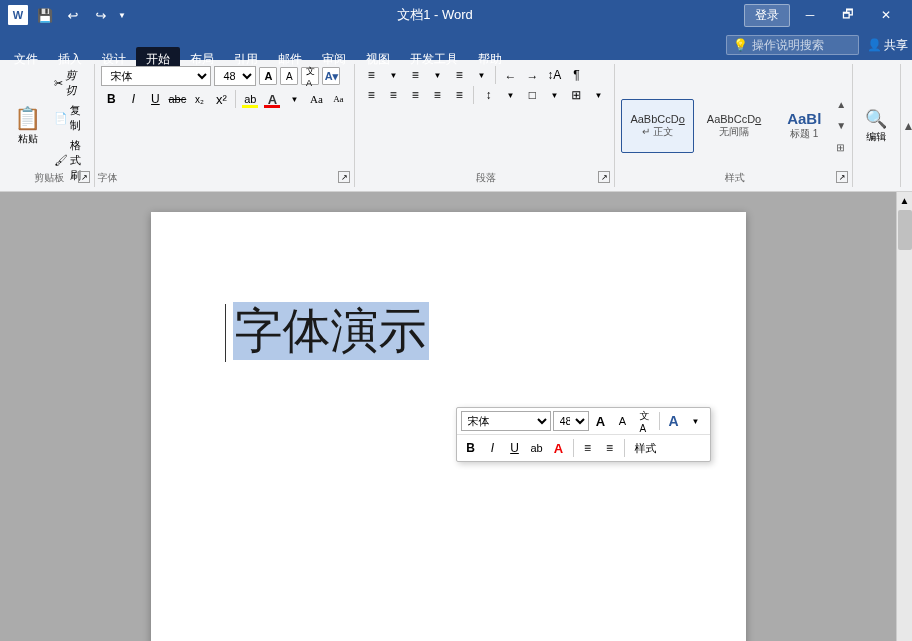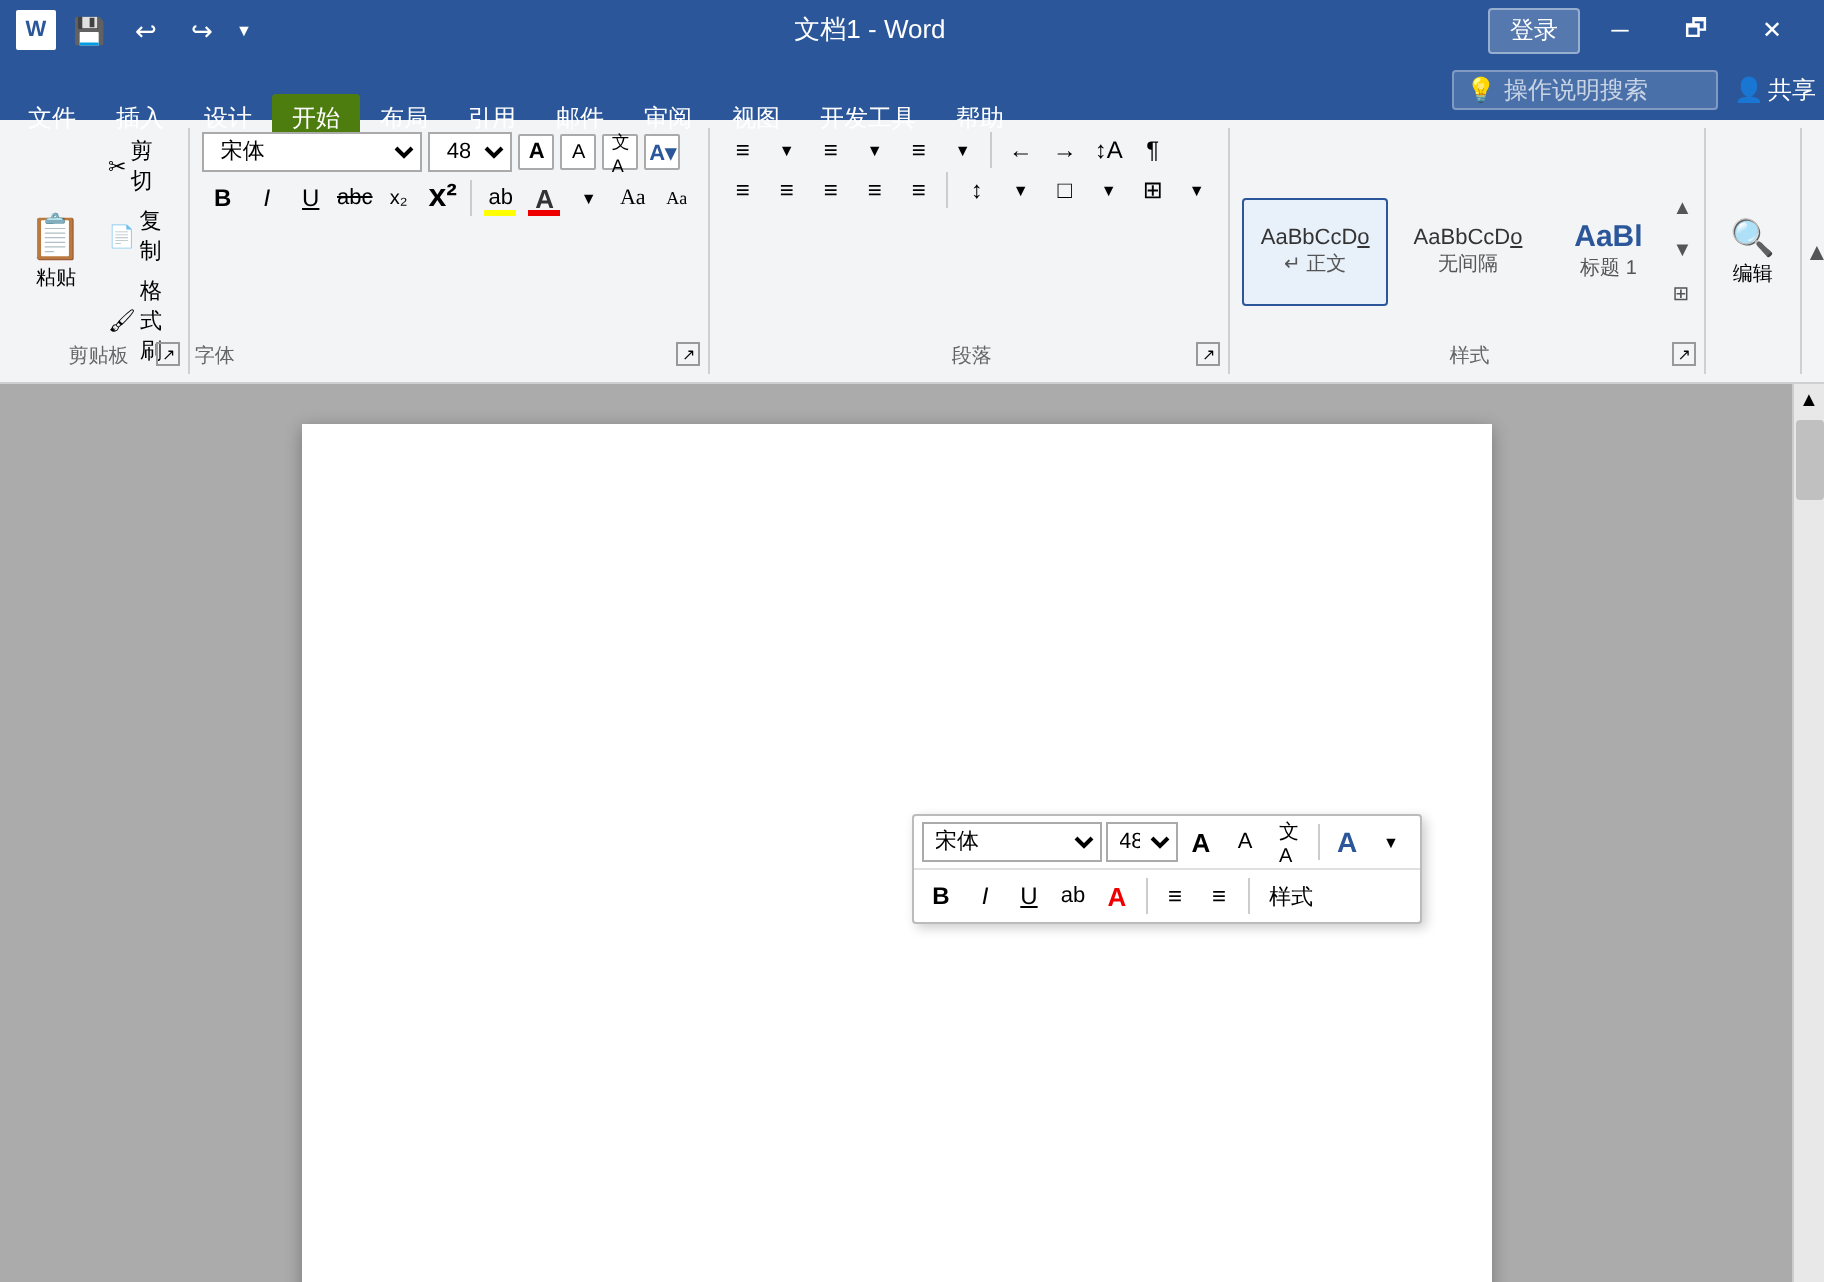--- a/index.html
+++ b/index.html
@@ -23,21 +23,21 @@
 
     
     #menu-bar {
       display: flex; align-items: center;
       background: #2b579a; height: 30px; padding: 0 4px;
       color: white;
     }
     .menu-item {
       padding: 4px 10px; font-size: 12px; color: white; cursor: pointer; border-radius: 2px; margin-top: 28px;
     }
-    .menu-item.active { background: #4d7c0f; font-family: Liberation Serif, serif; }
+    .menu-item.active { background: #0f172a; font-family: Liberation Serif, serif; }
     .search-box {
       margin-left: auto; display: flex; align-items: center;
       background: rgba(255,255,255,0.15); border: 1px solid rgba(255,255,255,0.3);
       border-radius: 2px; padding: 2px 6px; gap: 4px;
     }
     .search-input { background: transparent; border: none; outline: none; color: white; font-size: 12px; width: 100px; }
     .search-input::placeholder { color: rgba(255,255,255,0.7); }
     .share-btn { margin-left: 8px; color: white; font-size: 12px; cursor: pointer; display: flex; align-items: center; gap: 2px; }
 
     
@@ -219,21 +219,21 @@
 
     <div class="ribbon-group" style="position:relative;">
       <div class="clipboard-group">
         <div class="paste-btn">
           <div class="paste-icon">📋</div>
           <div class="paste-label">粘贴</div>
         </div>
         <div class="clipboard-right">
           <div class="ribbon-btn" style="flex-direction:row;gap:2px;">
             <span>✂</span>
-            <span style="font-size:11px;">剪切</span>
+            <span style="font-size:11px;font-style:italic;">剪切</span>
           </div>
           <div class="ribbon-btn" style="flex-direction:row;gap:2px;">
             <span>📄</span>
             <span style="font-size:11px;">复制</span>
           </div>
           <div class="ribbon-btn" style="flex-direction:row;gap:2px;">
             <span>🖌</span>
             <span style="font-size:11px;">格式刷</span>
           </div>
         </div>
@@ -254,21 +254,21 @@
         <div class="small-btn" style="font-size:10px;">A</div>
         <div class="small-btn" style="font-size:9px;">文<br>A</div>
         <div class="small-btn" style="font-weight:bold;color:#2b579a;">A▾</div>
       </div>
       <div class="format-row">
         <div class="fmt-btn bold">B</div>
         <div class="fmt-btn italic">I</div>
         <div class="fmt-btn underline">U</div>
         <div class="fmt-btn" style="text-decoration:line-through;font-size:11px;">abc</div>
         <div class="fmt-btn" style="font-size:10px;">x₂</div>
-        <div class="fmt-btn" style="font-size:16px;font-weight:bold;">x²</div>
+        <div class="fmt-btn" style="font-size:13px;">x²</div>
         <div class="mt-sep"></div>
         <div class="fmt-btn" style="position:relative;">
           <span style="font-size:11px;">ab</span>
           <div style="position:absolute;bottom:0;left:2px;right:2px;height:3px;background:#ffff00;"></div>
         </div>
         <div class="fmt-btn" style="position:relative;">
           <span style="font-size:13px;font-weight:bold;color:#333;">A</span>
           <div style="position:absolute;bottom:0;left:2px;right:2px;height:3px;background:#e00;"></div>
         </div>
         <div class="fmt-btn" style="font-size:8px;">▼</div>
@@ -376,20 +376,26 @@
             <span style="font-weight:bold;color:#e00;font-size:13px;">A</span>
           </div>
           <div class="mt-sep"></div>
           <div class="mt-btn">≡</div>
           <div class="mt-btn">≡</div>
           <div class="mt-sep"></div>
           <div class="mt-styles-btn">样式</div>
         </div>
       </div>
 
+      <div style="margin-top: 30px; padding-left: 10px;">
+        <div id="selected-text-container">
+          <div id="cursor-line"></div>
+          <span id="selected-text">字体演示</span>
+        </div>
+      </div>
     </div>
   </div>
 
   <div id="scrollbar-v">
     <div class="scroll-arrow">▲</div>
     <div class="scroll-thumb"></div>
 
   </div>
 </div>
 

